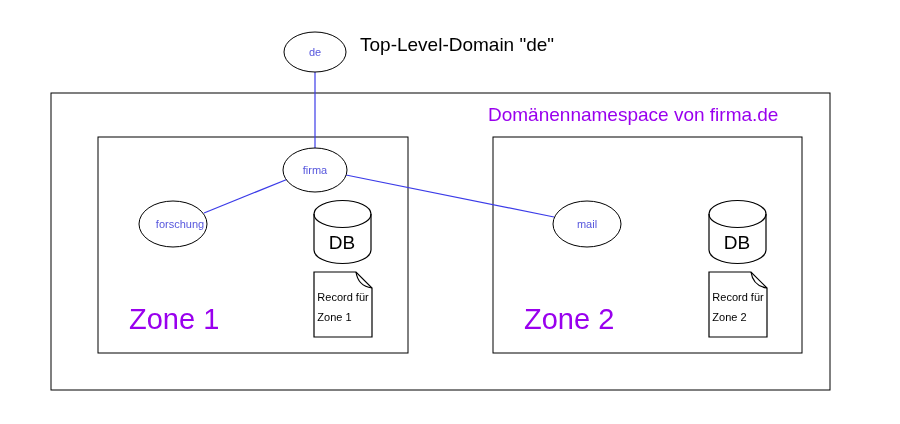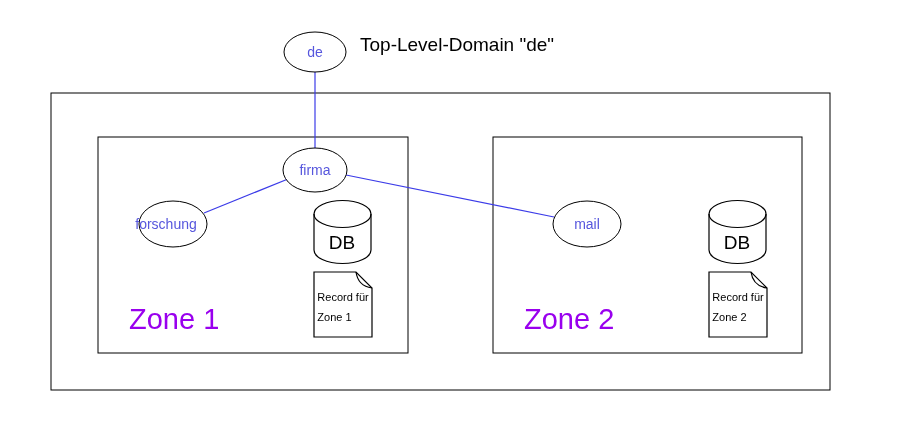--- a/index.html
+++ b/index.html
@@ -13,21 +13,21 @@
   }
   #shapes { position: absolute; left: 0; top: 0; }
   .label { position: absolute; white-space: nowrap; }
   .tld-label { left: 360px; top: 34px; font-size: 19px; color: #000000; }
   .ns-title { left: 488px; top: 104px; font-size: 19px; color: #9900ee; }
   .zone-label { font-size: 29px; color: #9900ee; }
   .zone1-label { left: 129px; top: 303px; }
   .zone2-label { left: 524px; top: 303px; }
   .node-label {
     color: #5656dd;
-    font-size: 14px;
+    font-size: 11px;
     transform: translate(-50%, -50%);
   }
   .db-label {
     color: #000000;
     font-size: 19px;
     transform: translate(-50%, -50%);
   }
   .record-label {
     color: #000000;
     font-size: 11px;
@@ -74,24 +74,25 @@
     </g>
 
     <g>
       <path d="M 709 272 L 751 272 L 767 288 L 767 337 L 709 337 Z" fill="#ffffff" stroke="#000000" stroke-width="1.2"></path>
       <path d="M 751 272 Q 753 286 767 288" fill="none" stroke="#000000" stroke-width="1.2"></path>
     </g>
   </svg>
 
   <div class="label tld-label">Top-Level-Domain "de"</div>
 
+  <div class="label ns-title">Domänennamespace von firma.de</div>
 
   <div class="label node-label" style="left:315px; top:52px;">de</div>
   <div class="label node-label" style="left:315px; top:170px;">firma</div>
-  <div class="label node-label" style="left:166px; top:224px;">forschung</div>
+  <div class="label node-label" style="left:180px; top:224px;">forschung</div>
   <div class="label node-label" style="left:587px; top:224px;">mail</div>
 
   <div class="label db-label" style="left:342px; top:243px;">DB</div>
   <div class="label db-label" style="left:737px; top:243px;">DB</div>
 
   <div class="label record-label" style="left:343px; top:307px;">
     <div>Record für</div>
     <div>Zone 1</div>
   </div>
   <div class="label record-label" style="left:738px; top:307px;">

